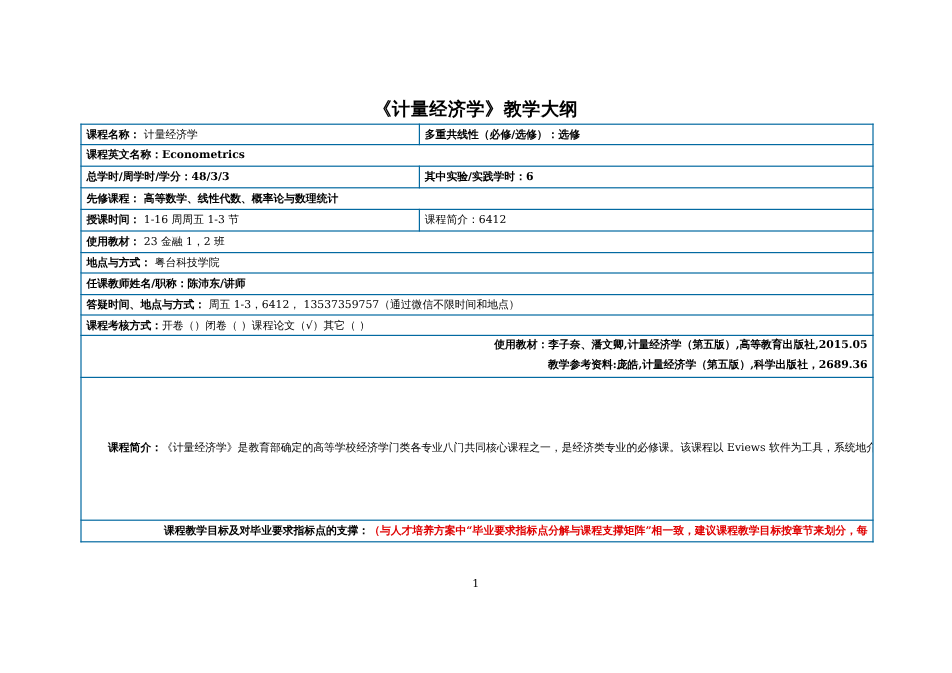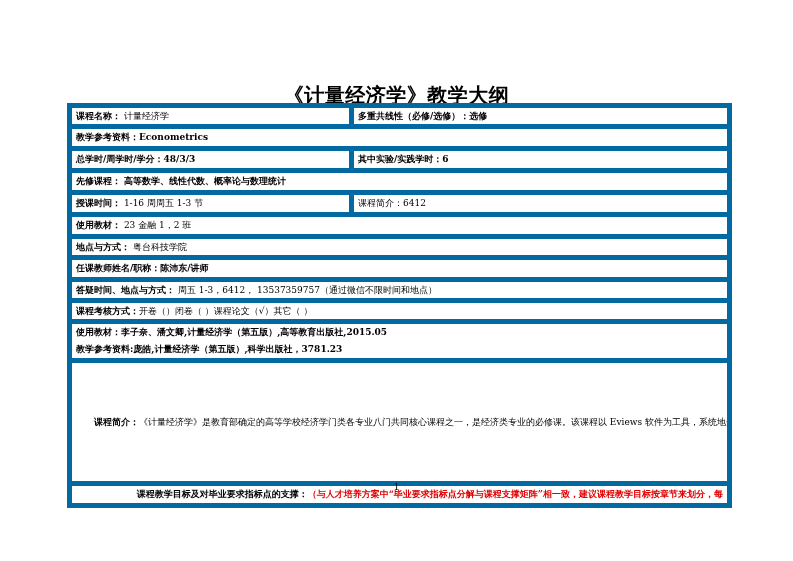--- a/index.html
+++ b/index.html
@@ -1,30 +1,30 @@
 <!DOCTYPE html>
 <html><head>
 <meta charset="utf-8">
 <style>
   html, body { margin: 0; padding: 0; background: #ffffff; }
   body { width: 793px; height: 561px; position: relative; overflow: hidden;
          font-family: "DejaVu Serif", "Liberation Serif", serif; color: #000; }
   .title { position: absolute; top: 82px; left: 0; width: 793px; text-align: center;
-           font-size: 20px; font-weight: bold; letter-spacing: 0.5px; }
+           font-size: 15px; font-weight: bold; letter-spacing: 0.5px; }
   table.syl { position: absolute; left: 67px; top: 103px; width: 660px;
               border-collapse: collapse; table-layout: fixed; }
-  table.syl td { border: 5px solid #0369a1; padding: 0 4px; font-size: 9px;
+  table.syl td { border: 1px solid #0369a1; padding: 0 4px; font-size: 9px;
                  vertical-align: middle; white-space: nowrap; overflow: hidden; }
   .lbl { font-weight: bold; }
   .val { font-weight: normal; }
   .bval { font-weight: bold; margin-top: 23px; }
   .r18 td { height: 17px; }
   .r17 td { height: 16px; }
   .books td { height: 34px; padding-top: 0; padding-bottom: 0; }
-  .books .line { height: 17px; line-height: 17px; }
+  .books .line { height: 17px; line-height: 17px; text-align: right; }
   .intro td { height: 118px; white-space: normal; vertical-align: top; padding: 2px 4px 0 4px; }
   .intro .para { font-size: 9px; line-height: 20px; text-indent: 2em; text-align: justify; }
   .goal td { height: 17px; text-align: right; }
   .red { color: #e00000; font-weight: bold; }
   .pagenum { position: absolute; top: 482px; left: 0; width: 793px; text-align: center; font-size: 9px; }
 </style>
 </head>
 <body>
 
 <div class="title">《计量经济学》教学大纲</div>
@@ -33,21 +33,21 @@
   <colgroup>
       <col style="width:282px">
       <col style="width:378px">
     </colgroup>
   <tbody>
       <tr class="r17">
     <td><span class="lbl">课程名称：</span> <span class="val">计量经济学</span></td>
     <td><span class="lbl">多重共线性（必修/选修）：</span><span class="bval">选修</span></td>
   </tr>
   <tr class="r18">
-    <td colspan="2"><span class="lbl">教学参考资料：</span><span class="bval">Econometrics</span></td>
+    <td colspan="2"><span class="lbl">课程英文名称：</span><span class="bval">Econometrics</span></td>
   </tr>
   <tr class="r18">
     <td><span class="lbl">总学时/周学时/学分：</span><span class="bval">48/3/3</span></td>
     <td><span class="lbl">其中实验/实践学时：</span><span class="bval">6</span></td>
   </tr>
   <tr class="r18">
     <td colspan="2"><span class="lbl">先修课程：</span> <span class="bval">高等数学、线性代数、概率论与数理统计</span></td>
   </tr>
   <tr class="r18">
     <td><span class="lbl">授课时间：</span> <span class="val">1-16 周周五 1-3 节</span></td>
@@ -64,21 +64,21 @@
   </tr>
   <tr class="r17">
     <td colspan="2"><span class="lbl">答疑时间、地点与方式：</span> <span class="val">周五 1-3，6412， 13537359757（通过微信不限时间和地点）</span></td>
   </tr>
   <tr class="r17">
     <td colspan="2"><span class="lbl">课程考核方式：</span><span class="val">开卷（）闭卷（ ）课程论文（√）其它（ ）</span></td>
   </tr>
   <tr class="books">
     <td colspan="2">
       <div class="line"><span class="lbl">使用教材：</span><span class="bval">李子奈、潘文卿,计量经济学（第五版）,高等教育出版社,2015.05</span></div>
-      <div class="line"><span class="lbl">教学参考资料:</span><span class="bval">庞皓,计量经济学（第五版）,科学出版社，3781.23</span></div>
+      <div class="line"><span class="lbl">教学参考资料:</span><span class="bval">庞皓,计量经济学（第五版）,科学出版社，2689.36</span></div>
     </td>
   </tr>
   <tr class="intro">
     <td colspan="2">
       <div class="para"><span class="lbl">课程简介：</span><span class="val">《计量经济学》是教育部确定的高等学校经济学门类各专业八门共同核心课程之一，是经济类专业的必修课。该课程以 Eviews 软件为工具，系统地介绍了经典计量经济学的基本理论和方法，包括简单线性回归模型、多元线性回归模型、多重共线性、异方差性、自相关、虚拟变量回归等内容。通过本课程的学习，培养学生运用所学知识解决实际问题的能力，能够建立并应用简单的计量经济学模型对现实经济现象中的数量关系进行实证分析，使学生成为理论与实际相结合的专业人才。《计量经济学》是一门理论与应用紧密结合的课程，它以经济理论和经济数据为依据，运用数学、统计学的方法，通过建立数学模型来研究经济数量关系和规律。</span></div>
     </td>
   </tr>
   <tr class="goal">
     <td colspan="2"><span class="lbl">课程教学目标及对毕业要求指标点的支撑：</span><span class="red">（与人才培养方案中“毕业要求指标点分解与课程支撑矩阵”相一致，建议课程教学目标按章节来划分，每</span></td>
   </tr>

